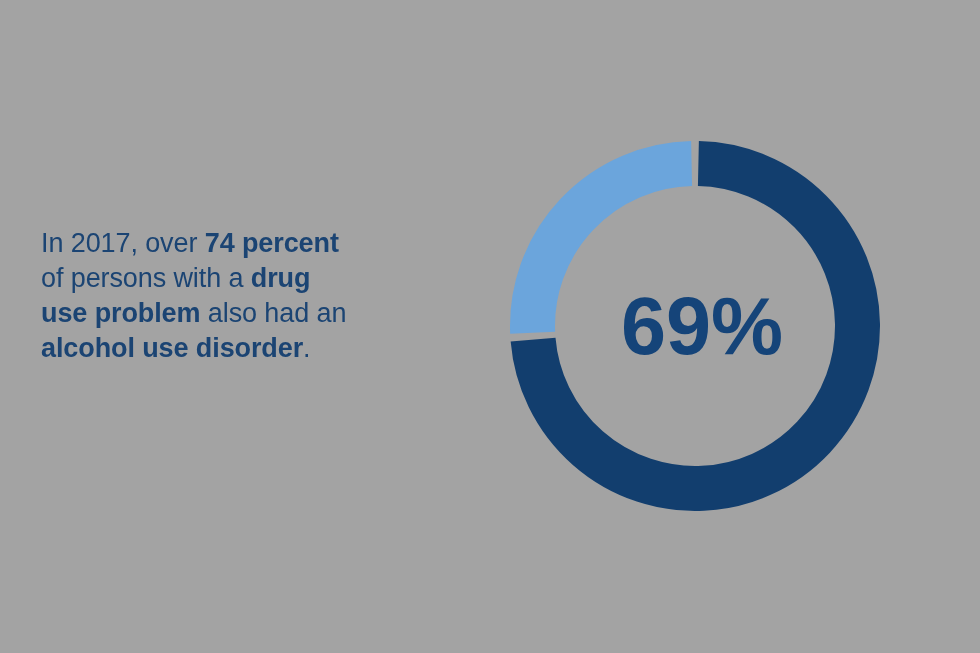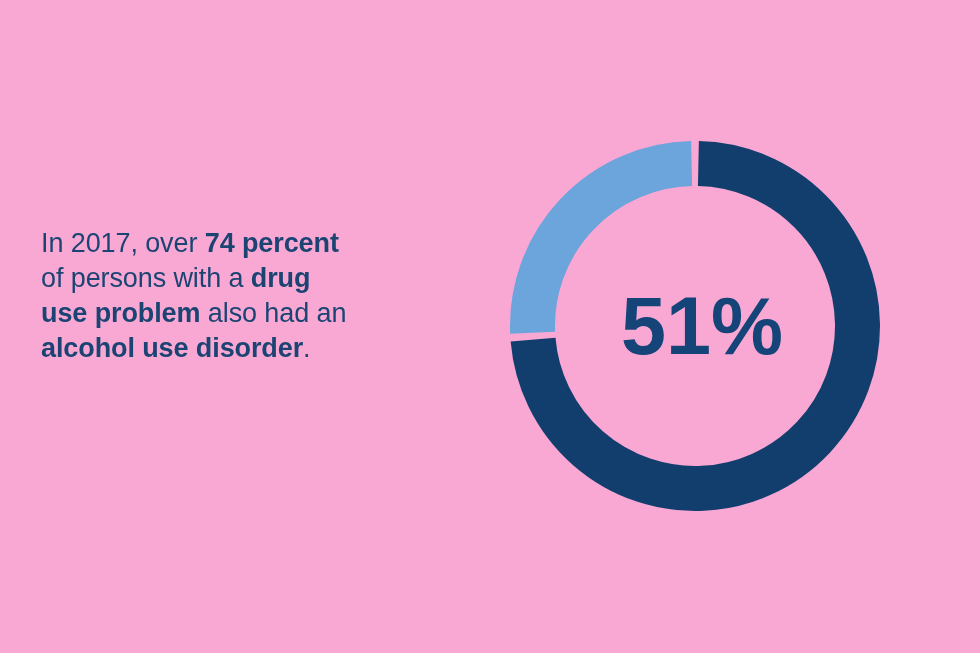--- a/index.html
+++ b/index.html
@@ -68,27 +68,27 @@
     font-size: 81px;
     font-weight: 700;
     color: #154479;
     letter-spacing: 0px;
     pointer-events: none;
   }
 </style>
 </head>
 <body>
 
-<div id="infographic" style="background: #f9a8d4;">
+<div id="infographic" style="background: #a3a3a3;">
 
   <p id="statement" style="color: rgb(27, 68, 115);"><span class="seg">In 2017, over </span><span class="seg b">74 percent</span><span class="seg"> of persons with a </span><span class="seg b">drug use problem</span><span class="seg"> also had an </span><span class="seg b">alcohol use disorder</span><span class="seg">.</span></p>
 
   <div id="donut-chart">
     <svg id="donut-svg" viewBox="0 0 380 380" xmlns="http://www.w3.org/2000/svg">
       <g id="donut-arcs">
           <path d="M 193.40314323104553 27.5356389353376 A 162.5 162.5 0 1 1 28.069910371955558 203.59764954150137" fill="none" stroke="#123e6e" stroke-width="45" stroke-linecap="butt"></path>
           <path d="M 27.64254010893552 196.8047937309951 A 162.5 162.5 0 0 1 186.59685676895452 27.5356389353376" fill="none" stroke="#6ba5dc" stroke-width="45" stroke-linecap="butt"></path>
         </g>
     </svg>
-    <div id="donut-center-label">51%</div>
+    <div id="donut-center-label">69%</div>
   </div>
 
 </div>
 
 </body></html>

